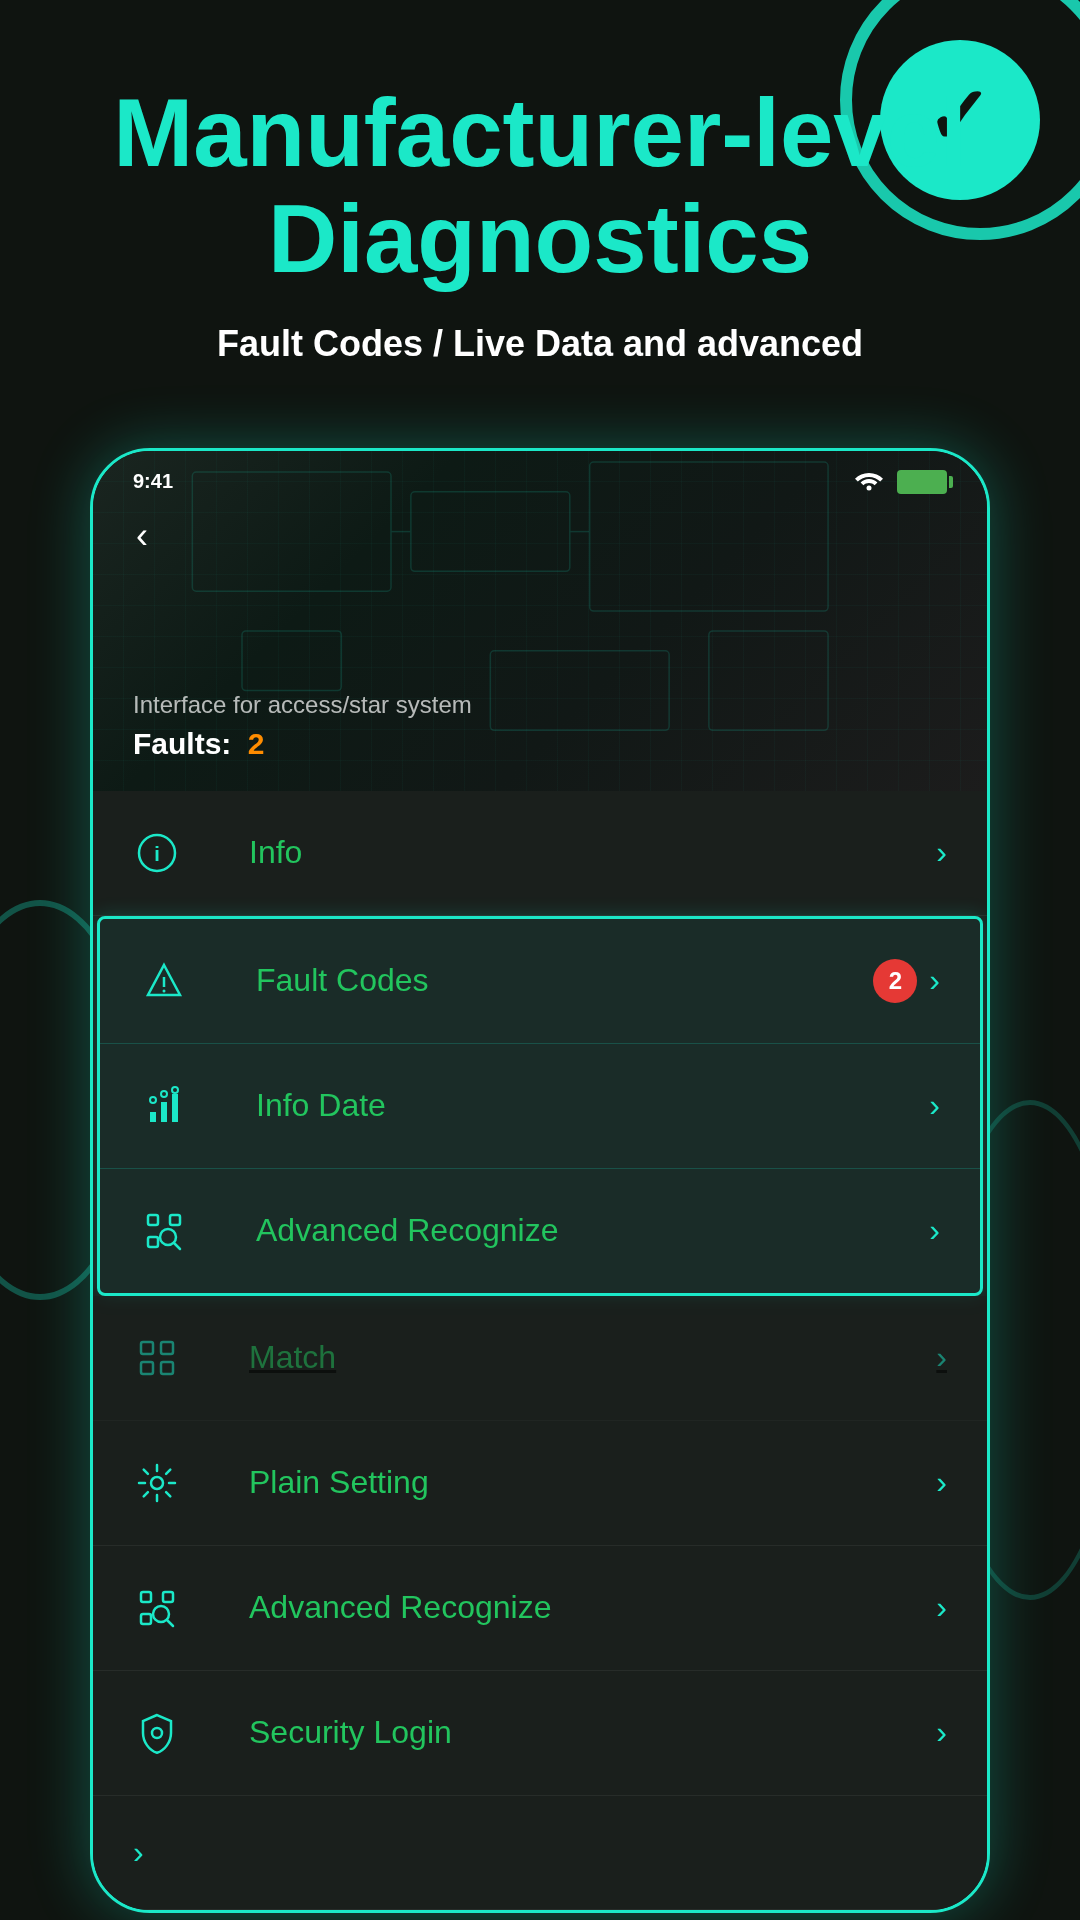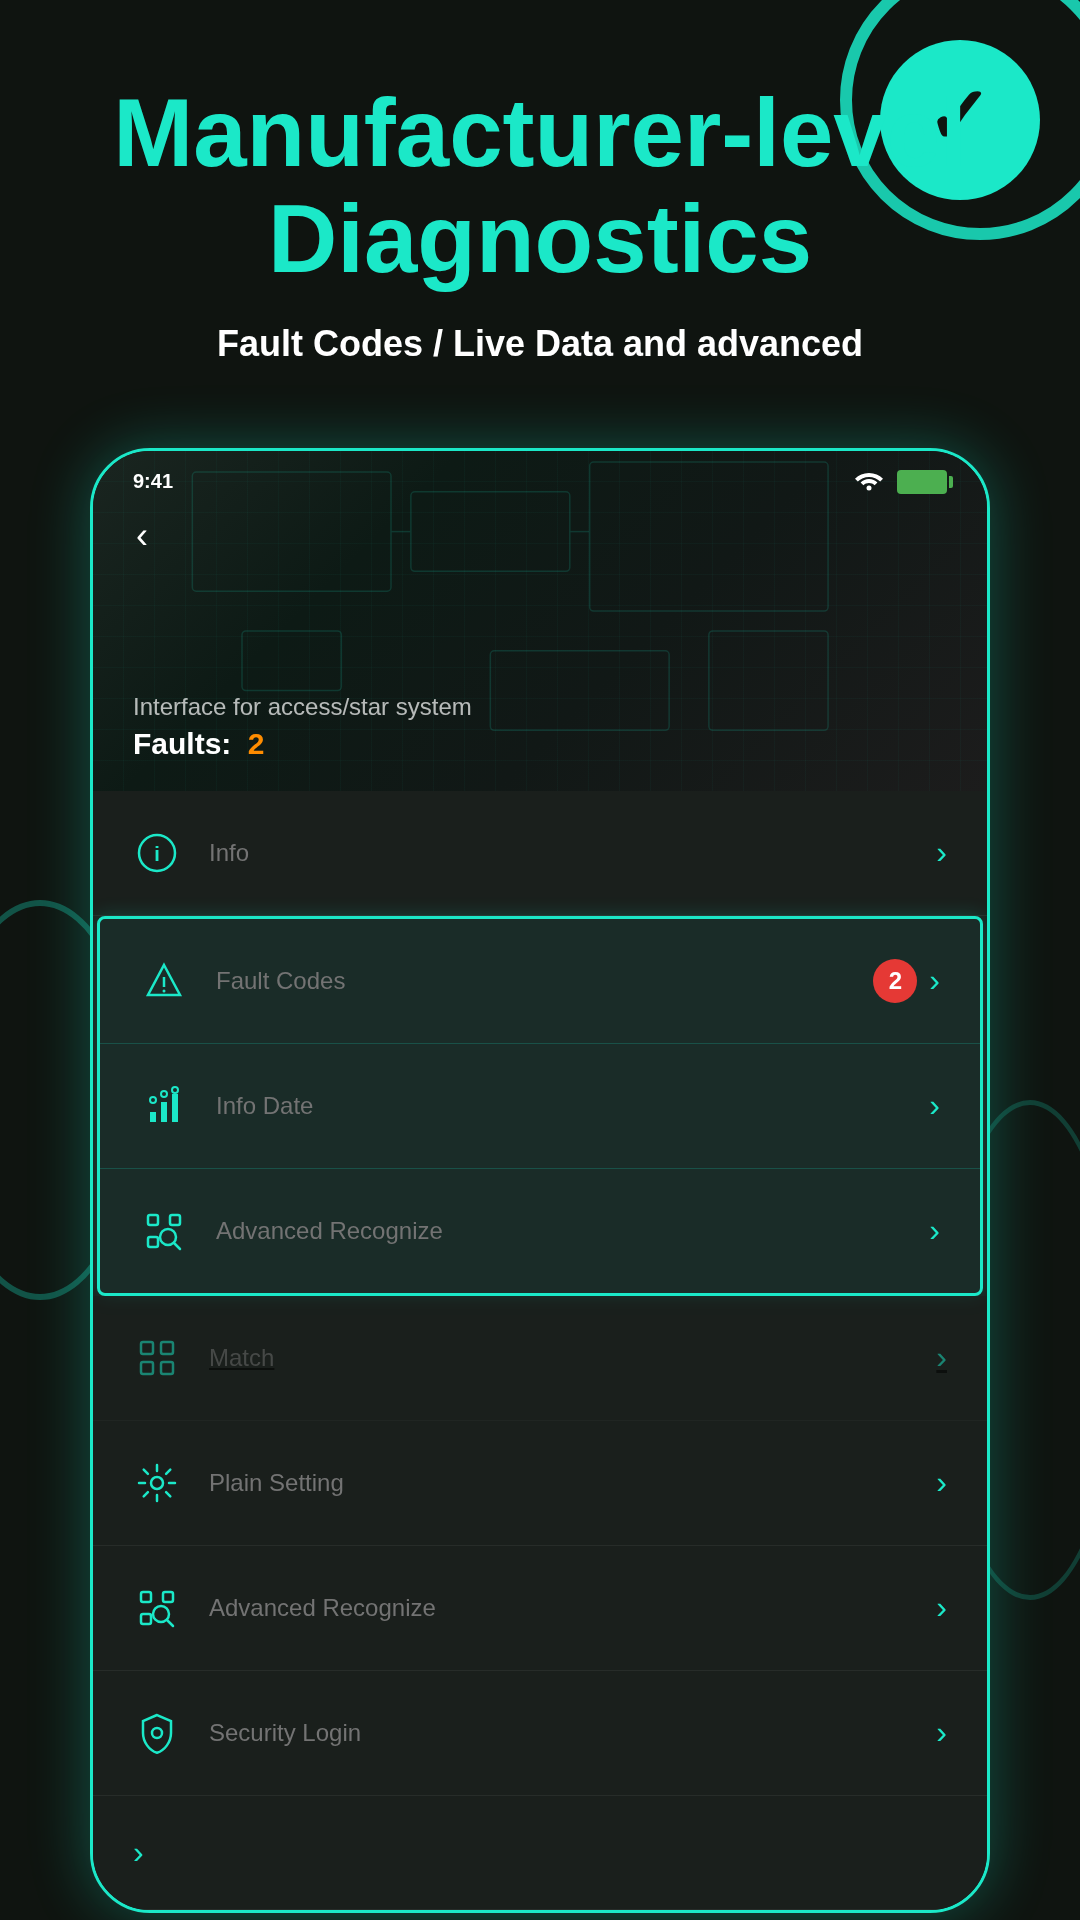--- a/index.html
+++ b/index.html
@@ -184,27 +184,27 @@
 
     .hero-text-area {
       position: absolute;
       bottom: 30px;
       left: 40px;
     }
 
     .interface-text {
       font-size: 24px;
       color: rgba(255,255,255,0.7);
-      margin-bottom: 6px;
     }
 
     .faults-text {
       font-size: 30px;
       font-weight: 700;
       color: #ffffff;
+      margin-top: 8px;
     }
 
     .back-button {
       position: absolute;
       top: 60px;
       left: 24px;
       width: 50px;
       height: 50px;
       display: flex;
       align-items: center;
@@ -246,23 +246,24 @@
       align-items: center;
       justify-content: center;
     }
 
     .menu-icon svg {
       width: 44px;
       height: 44px;
     }
 
     .menu-label {
-      font-size: 24px;
+      font-size: 32px;
       font-weight: 500;
-      color: #737373;
+      color: #22c55e;
+      margin-left: 40px;
     }
 
     .menu-right {
       display: flex;
       align-items: center;
       gap: 12px;
     }
 
     .fault-badge {
       background: #e53935;

